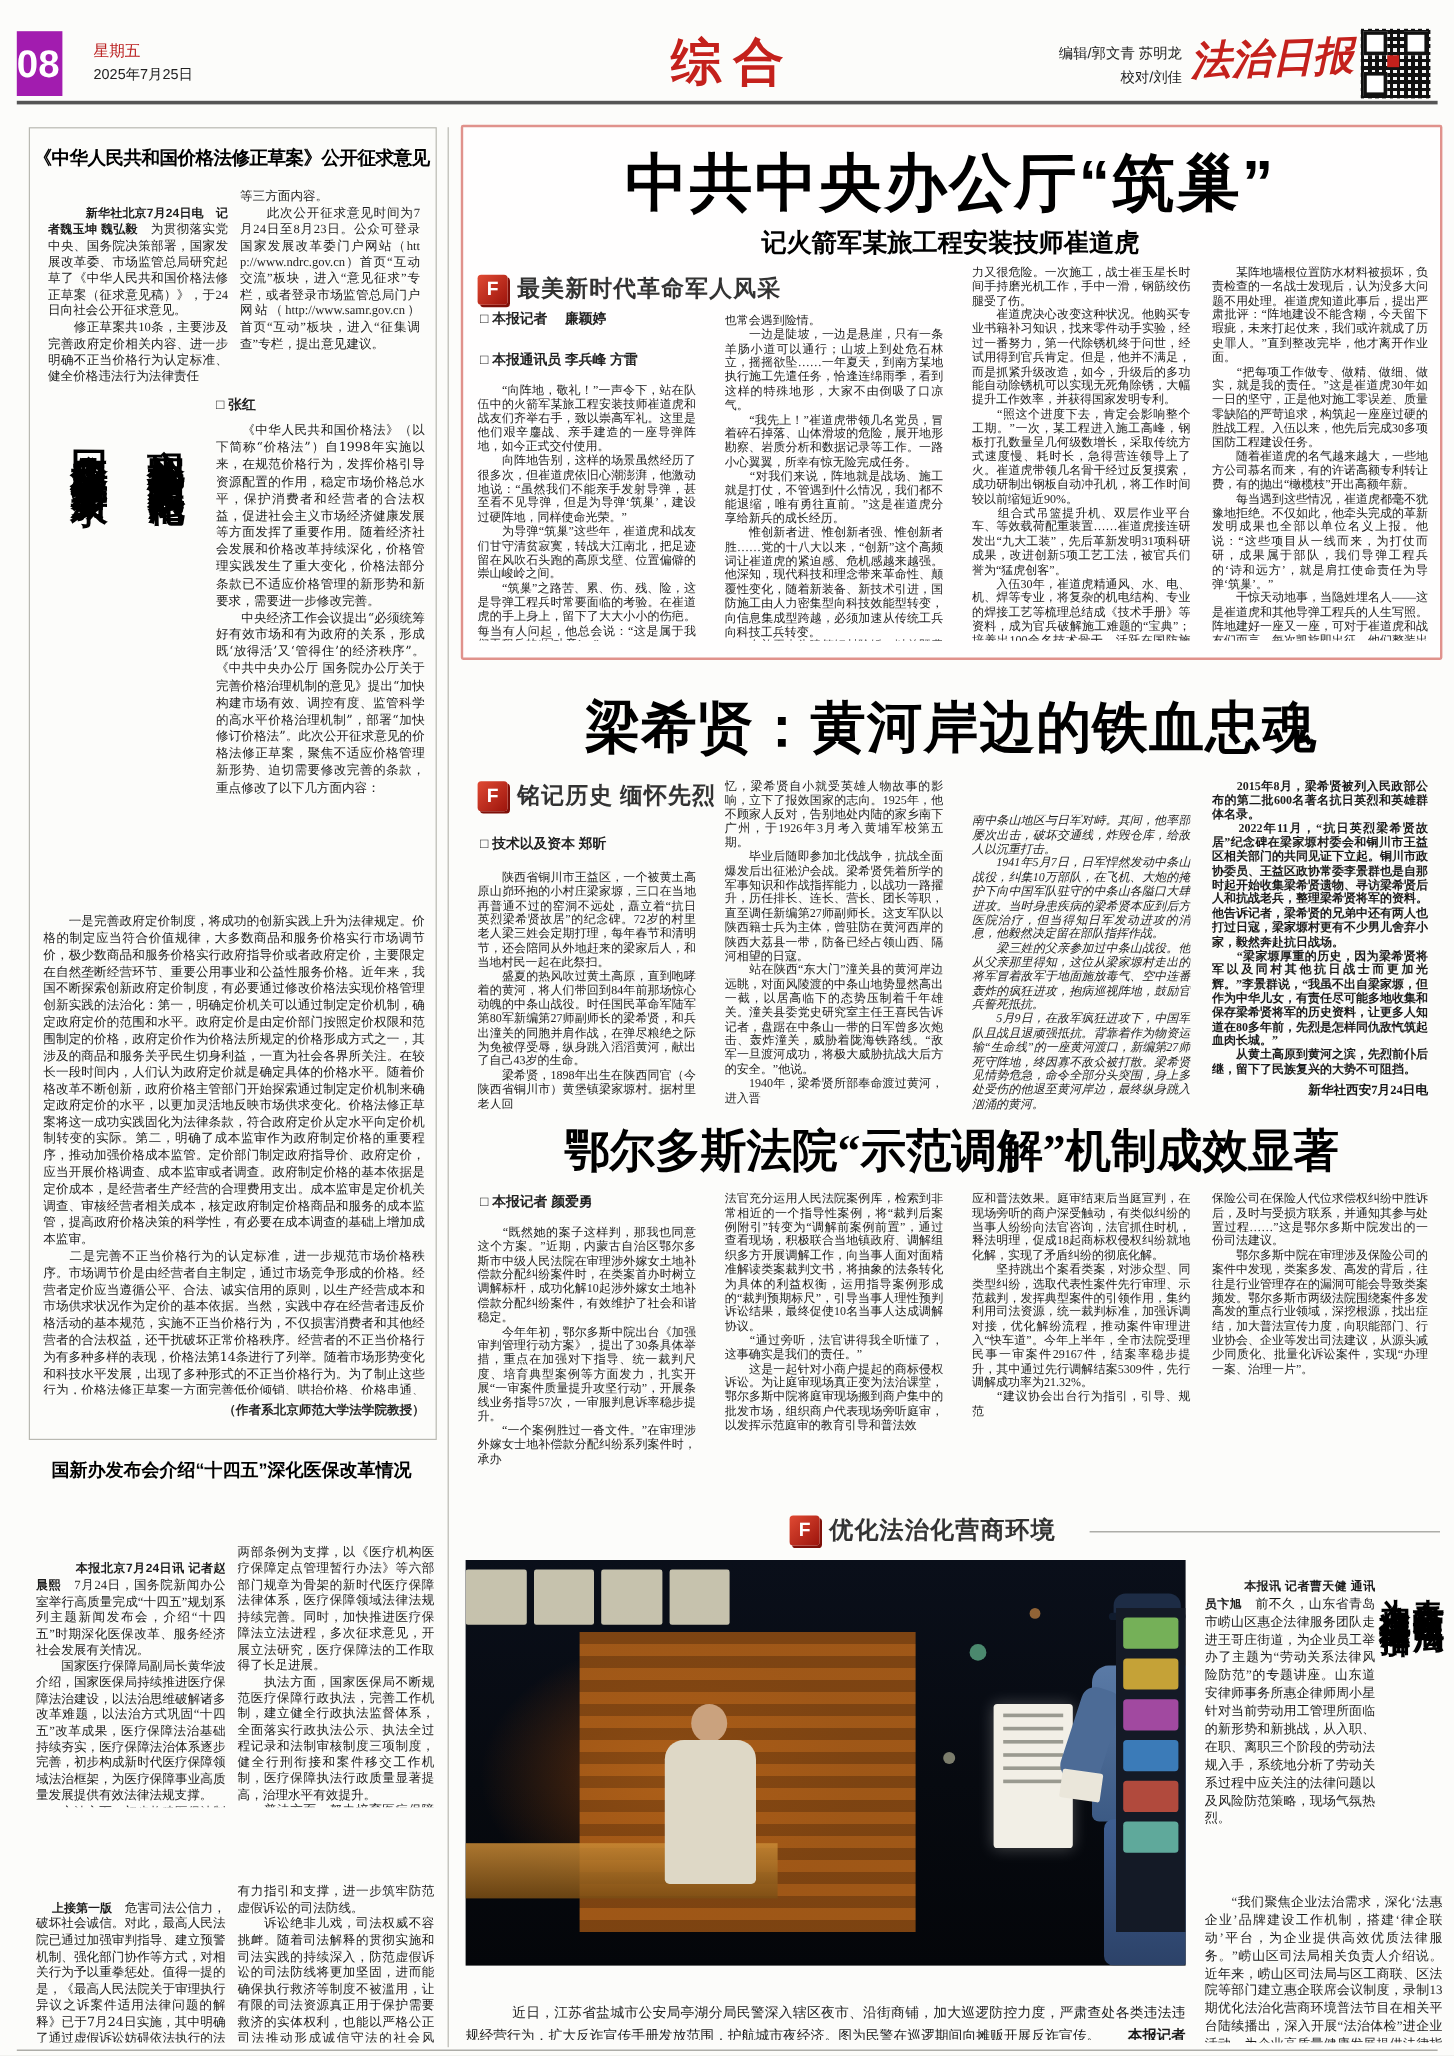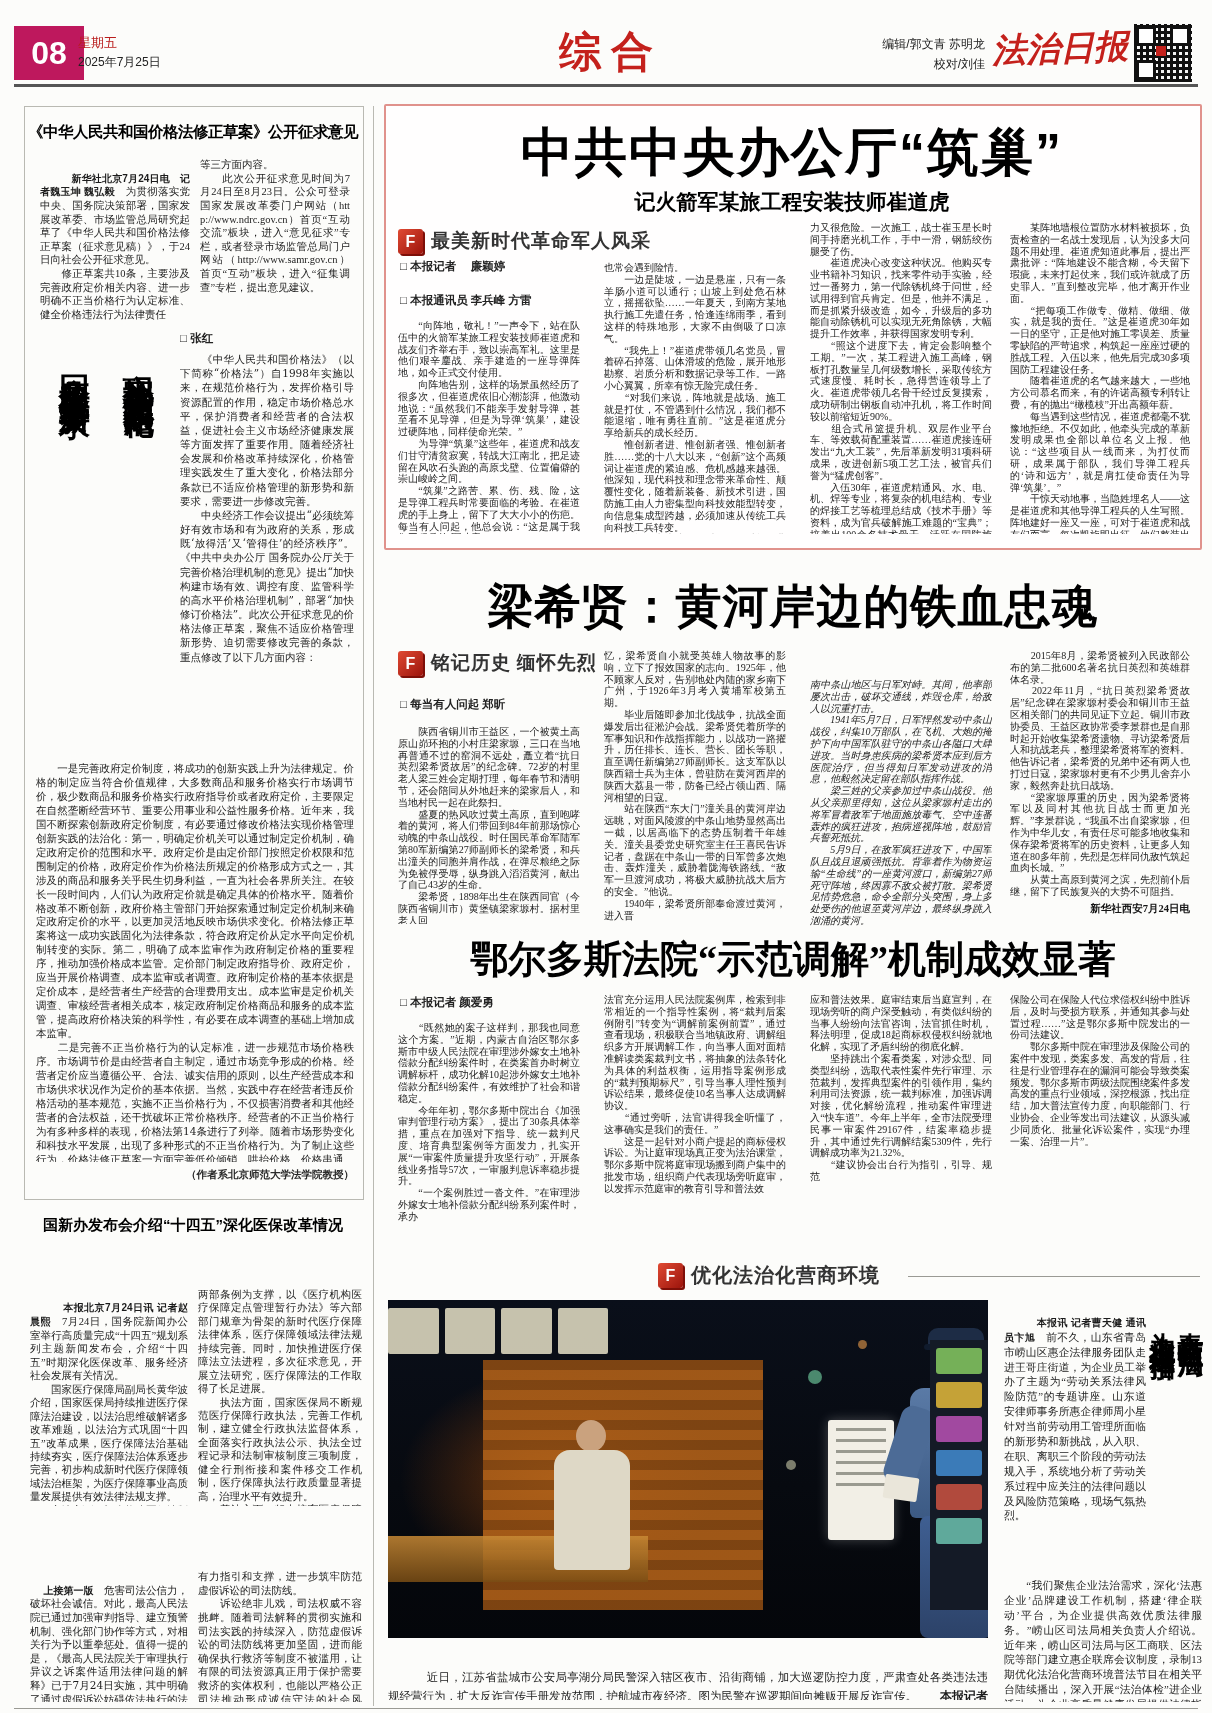--- a/index.html
+++ b/index.html
@@ -59,22 +59,22 @@
            background:linear-gradient(180deg,#3f5f92,#2c4268);border-radius:8px;}
   .ph-shelf{position:absolute;right:0;top:40px;width:58px;height:270px;background:#141a26;}
   .ph-shelf i{display:block;height:26px;margin:8px 6px 0 6px;border-radius:3px;opacity:.9;}
   .bokeh{position:absolute;border-radius:50%;}
 </style>
 </head>
 <body>
 
 <div class="page">
 
-  <div class="abs" style="left:14px;top:26px;width:70px;height:54px;background:#be185d;color:#fff;
-              text-align:center;font:900 32px/54px 'Liberation Sans',sans-serif;">08</div>
+  <div class="abs" style="left:14px;top:26px;width:38px;height:54px;background:#a21caf;color:#fff;
+              text-align:left;font:900 32px/54px 'Liberation Sans',sans-serif;">08</div>
   <div class="abs sans" style="left:78px;top:34px;font-size:13px;color:#b91c1c;">星期五</div>
   <div class="abs sans" style="left:78px;top:54px;font-size:12px;color:#222;">2025年7月25日</div>
   <div class="abs hl sans" style="left:516px;top:24px;width:190px;font-size:42px;color:#c4211c;letter-spacing:10px;">综合</div>
   <div class="abs sans" style="left:830px;top:36px;width:155px;text-align:right;font-size:12px;color:#222;">编辑/郭文青  苏明龙</div>
   <div class="abs sans" style="left:830px;top:56px;width:155px;text-align:right;font-size:12px;color:#222;">校对/刘佳</div>
   <div class="abs" style="left:992px;top:26px;width:136px;font-family:'DejaVu Serif',serif;font-style:italic;
               font-weight:bold;font-size:34px;color:#c4211c;transform:rotate(-2deg);">法治日报</div>
   <div class="qr" style="left:1134px;top:24px;width:58px;height:58px;">
     <div class="fnd" style="left:2px;top:2px;"></div>
     <div class="fnd" style="right:2px;top:2px;"></div>
@@ -153,33 +153,33 @@
 　　“把每项工作做专、做精、做细、做实，就是我的责任。”这是崔道虎30年如一日的坚守，正是他对施工零误差、质量零缺陷的严苛追求，构筑起一座座过硬的胜战工程。入伍以来，他先后完成30多项国防工程建设任务。
 　　随着崔道虎的名气越来越大，一些地方公司慕名而来，有的许诺高额专利转让费，有的抛出“橄榄枝”开出高额年薪。
 　　每当遇到这些情况，崔道虎都毫不犹豫地拒绝。不仅如此，他牵头完成的革新发明成果也全部以单位名义上报。他说：“这些项目从一线而来，为打仗而研，成果属于部队，我们导弹工程兵的‘诗和远方’，就是肩扛使命责任为导弹‘筑巢’。”
 　　干惊天动地事，当隐姓埋名人——这是崔道虎和其他导弹工程兵的人生写照。阵地建好一座又一座，可对于崔道虎和战友们而言，每次凯旋即出征，他们整装出发，奔赴下一个阵地的建设。</div>
 
   <div class="abs hl" style="left:384px;top:576px;width:818px;font-size:46px;letter-spacing:1px;">梁希贤：黄河岸边的铁血忠魂</div>
   <div class="tagrow abs" style="left:398px;top:650px;">
     <div class="cube">F</div>
     <div class="tagtext">铭记历史 缅怀先烈</div>
   </div>
-  <div class="abs byline" style="left:400px;top:694px;">□ 每当有人问起 郑昕</div>
+  <div class="abs byline" style="left:400px;top:694px;">□ 技术以及资本 郑昕</div>
   <div class="colx" style="left:398px;top:726px;width:182px;height:198px;">　　陕西省铜川市王益区，一个被黄土高原山峁环抱的小村庄梁家塬，三口在当地再普通不过的窑洞不远处，矗立着“抗日英烈梁希贤故居”的纪念碑。72岁的村里老人梁三姓会定期打理，每年春节和清明节，还会陪同从外地赶来的梁家后人，和当地村民一起在此祭扫。
 　　盛夏的热风吹过黄土高原，直到咆哮着的黄河，将人们带回到84年前那场惊心动魄的中条山战役。时任国民革命军陆军第80军新编第27师副师长的梁希贤，和兵出潼关的同胞并肩作战，在弹尽粮绝之际为免被俘受辱，纵身跳入滔滔黄河，献出了自己43岁的生命。
 　　梁希贤，1898年出生在陕西同官（今陕西省铜川市）黄堡镇梁家塬村。据村里老人回</div>
   <div class="colx" style="left:604px;top:650px;width:182px;height:274px;">忆，梁希贤自小就受英雄人物故事的影响，立下了报效国家的志向。1925年，他不顾家人反对，告别地处内陆的家乡南下广州，于1926年3月考入黄埔军校第五期。
 　　毕业后随即参加北伐战争，抗战全面爆发后出征淞沪会战。梁希贤凭着所学的军事知识和作战指挥能力，以战功一路擢升，历任排长、连长、营长、团长等职，直至调任新编第27师副师长。这支军队以陕西籍士兵为主体，曾驻防在黄河西岸的陕西大荔县一带，防备已经占领山西、隔河相望的日寇。
 　　站在陕西“东大门”潼关县的黄河岸边远眺，对面风陵渡的中条山地势显然高出一截，以居高临下的态势压制着千年雄关。潼关县委党史研究室主任王喜民告诉记者，盘踞在中条山一带的日军曾多次炮击、轰炸潼关，威胁着陇海铁路线。“敌军一旦渡河成功，将极大威胁抗战大后方的安全。”他说。
 　　1940年，梁希贤所部奉命渡过黄河，进入晋</div>
   <div class="colx" style="left:810px;top:679px;width:182px;height:274px;font-style:italic;">南中条山地区与日军对峙。其间，他率部屡次出击，破坏交通线，炸毁仓库，给敌人以沉重打击。
 　　1941年5月7日，日军悍然发动中条山战役，纠集10万部队，在飞机、大炮的掩护下向中国军队驻守的中条山各隘口大肆进攻。当时身患疾病的梁希贤本应到后方医院治疗，但当得知日军发动进攻的消息，他毅然决定留在部队指挥作战。
 　　梁三姓的父亲参加过中条山战役。他从父亲那里得知，这位从梁家塬村走出的将军冒着敌军于地面施放毒气、空中连番轰炸的疯狂进攻，抱病巡视阵地，鼓励官兵誓死抵抗。
 　　5月9日，在敌军疯狂进攻下，中国军队且战且退顽强抵抗。背靠着作为物资运输“生命线”的一座黄河渡口，新编第27师死守阵地，终因寡不敌众被打散。梁希贤见情势危急，命令全部分头突围，身上多处受伤的他退至黄河岸边，最终纵身跳入汹涌的黄河。</div>
-  <div class="colx" style="left:1010px;top:650px;width:180px;height:250px;">　　2015年8月，梁希贤被列入民政部公布的第二批600名著名抗日英烈和英雄群体名录。
+  <div class="colx" style="left:1010px;top:650px;width:180px;height:250px;font-weight:bold;">　　2015年8月，梁希贤被列入民政部公布的第二批600名著名抗日英烈和英雄群体名录。
 　　2022年11月，“抗日英烈梁希贤故居”纪念碑在梁家塬村委会和铜川市王益区相关部门的共同见证下立起。铜川市政协委员、王益区政协常委李景群也是自那时起开始收集梁希贤遗物、寻访梁希贤后人和抗战老兵，整理梁希贤将军的资料。他告诉记者，梁希贤的兄弟中还有两人也打过日寇，梁家塬村更有不少男儿舍弃小家，毅然奔赴抗日战场。
 　　“梁家塬厚重的历史，因为梁希贤将军以及同村其他抗日战士而更加光辉。”李景群说，“我虽不出自梁家塬，但作为中华儿女，有责任尽可能多地收集和保存梁希贤将军的历史资料，让更多人知道在80多年前，先烈是怎样同仇敌忾筑起血肉长城。”
 　　从黄土高原到黄河之滨，先烈前仆后继，留下了民族复兴的大势不可阻挡。</div>
   <div class="abs" style="left:1010px;top:902px;width:180px;text-align:right;font-size:10.5px;font-weight:bold;">新华社西安7月24日电</div>
 
   <div class="abs hl" style="left:384px;top:934px;width:818px;font-size:38px;">鄂尔多斯法院“示范调解”机制成效显著</div>
   <div class="abs byline" style="left:400px;top:992px;">□ 本报记者 颜爱勇</div>
   <div class="colx" style="left:398px;top:1022px;width:182px;height:234px;">　　“既然她的案子这样判，那我也同意这个方案。”近期，内蒙古自治区鄂尔多斯市中级人民法院在审理涉外嫁女土地补偿款分配纠纷案件时，在类案首办时树立调解标杆，成功化解10起涉外嫁女土地补偿款分配纠纷案件，有效维护了社会和谐稳定。
 　　今年年初，鄂尔多斯中院出台《加强审判管理行动方案》，提出了30条具体举措，重点在加强对下指导、统一裁判尺度、培育典型案例等方面发力，扎实开展“一审案件质量提升攻坚行动”，开展条线业务指导57次，一审服判息诉率稳步提升。
 　　“一个案例胜过一沓文件。”在审理涉外嫁女士地补偿款分配纠纷系列案件时，承办</div>

